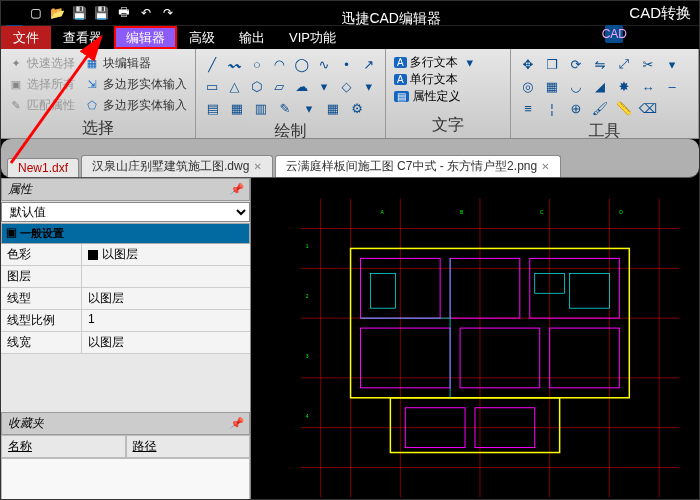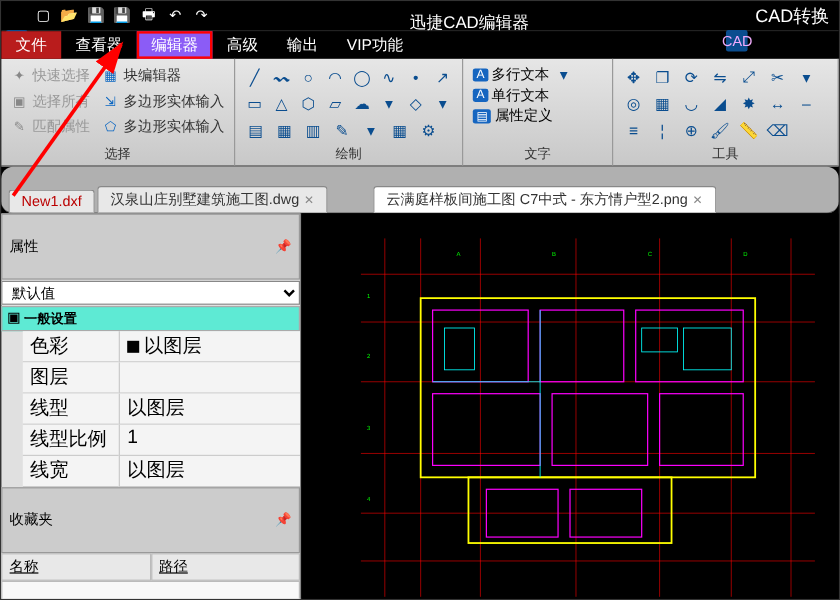--- a/index.html
+++ b/index.html
@@ -13,43 +13,43 @@
   .titlebar .tb-right { display:flex; align-items:center; gap:6px; padding-right:8px; }
   .titlebar .tb-right .btn { font-size: 15px; }
 
   .menubar { height: 24px; background: #000; display: flex; align-items: stretch; border-top:1px solid #222; }
   .menubar .menu-item { padding: 0 12px; color: #fff; font-size: 13px; display:flex; align-items:center; cursor:pointer; }
   .menubar .menu-item.active-file { background:#b91c1c; }
   .menubar .menu-item.highlight { border:2px solid #f00; background:#8b5cf6; padding: 0 10px; }
 
   .ribbon { height: 90px; background: linear-gradient(#e6e6e6,#c8c8c8); display:flex; border-bottom:1px solid #888; }
   .ribbon .group { border-right:1px solid #999; padding:4px 8px 2px 8px; display:flex; flex-direction:column; }
-  .ribbon .group .gtitle { text-align:center; font-size:11px; color:#333; margin-top:auto; padding-top:2px; }
+  .ribbon .group .gtitle { text-align:center; font-size:16px; color:#333; margin-top:auto; padding-top:2px; }
   .ribbon .ritem { display:flex; align-items:center; gap:4px; font-size:12px; color:#333; padding:2px 0; cursor:pointer; white-space:nowrap; }
   .ribbon .ritem.disabled { color:#999; }
   .ribbon .ricon { width:14px; height:14px; display:inline-flex; align-items:center; justify-content:center; color:#0a66c2; font-size:11px; }
   .ribbon .ricon.gray { color:#888; }
   .ribbon .icon-row { display:flex; gap:6px; padding:2px 0; }
   .ribbon .tiny { width:18px; height:18px; display:inline-flex; align-items:center; justify-content:center; font-size:13px; color:#0a4d8f; cursor:pointer; }
   .ribbon .textblock { display:flex; align-items:center; gap:3px; font-size:12px; cursor:pointer; }
   .ribbon .textblock .bluebox { background:#1565c0; color:#fff; font-size:10px; padding:0 3px; border-radius:2px; }
 
   .doctabs { height: 39px; background:#b0b0b0; display:flex; align-items:flex-end; border-bottom:1px solid #555; padding-left:6px; gap:2px;border-radius:10px; }
   .doctabs .dtab { background:#e8e8e8; border:1px solid #888; border-bottom:none; padding:2px 10px; font-size:12px; border-radius:3px 3px 0 0; cursor:pointer; display:flex; align-items:center; gap:4px; color:#333; }
   .doctabs .dtab.red { color:#b00; }
-  .doctabs .dtab.active { background:#fff;margin-left:36px; }
+  .doctabs .dtab.active { background:#fff; }
   .doctabs .dtab .close { color:#888; font-size:10px; }
 
   .workarea { display:flex; height: calc(500px - 24px - 24px - 90px - 22px); }
   .sidepanel { width:250px; background:#e0e0e0; display:flex; flex-direction:column; font-size:12px; border-right:1px solid #888; }
-  .sp-title { background:#ccc; border:1px solid #999; padding:18px 6px; font-size:12px; display:flex; justify-content:space-between; align-items:center; }
+  .sp-title { background:#ccc; border:1px solid #999; padding:2px 6px; font-size:12px; display:flex; justify-content:space-between; align-items:center;font-style:italic; }
   .sp-title .pin { font-size:11px; color:#555; }
   .sp-combo { width:100%; border:1px solid #888; background:#fff; font-size:12px; padding:1px 4px; margin:1px 0; }
-  .sp-section { background:#5eead4; border:1px solid #aaa; padding:2px 4px; font-weight:bold; font-size:11px; }
-  .sp-grid { display:grid; grid-template-columns: 80px 1fr; font-size:16px;padding-left:18px; }
+  .sp-section { background:#0369a1; border:1px solid #aaa; padding:2px 4px; font-weight:bold; font-size:11px; }
+  .sp-grid { display:grid; grid-template-columns: 80px 1fr; font-size:12px; }
   .sp-grid div { border-bottom:1px solid #ccc; padding:2px 6px; background:#f4f4f4; }
   .sp-grid div:nth-child(2n) { border-left:1px solid #ccc; }
   .swatch { display:inline-block; width:10px; height:10px; background:#000; vertical-align:middle; margin-right:4px; }
   .sp-fav { margin-top:auto; }
   .sp-cols { display:flex; font-size:12px; background:#e8e8e8; }
   .sp-cols div { flex:1; padding:2px 6px; border:1px solid #bbb;text-decoration:underline; }
 
   .canvas { flex:1; background:#000; position:relative; overflow:hidden; }
   .canvas svg { width:100%; height:100%; }
 

